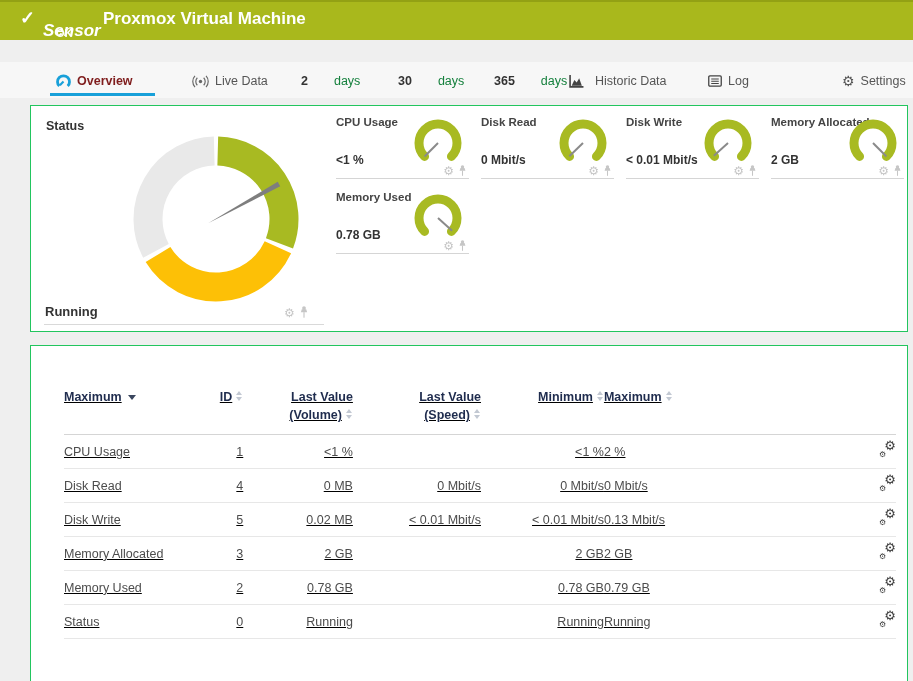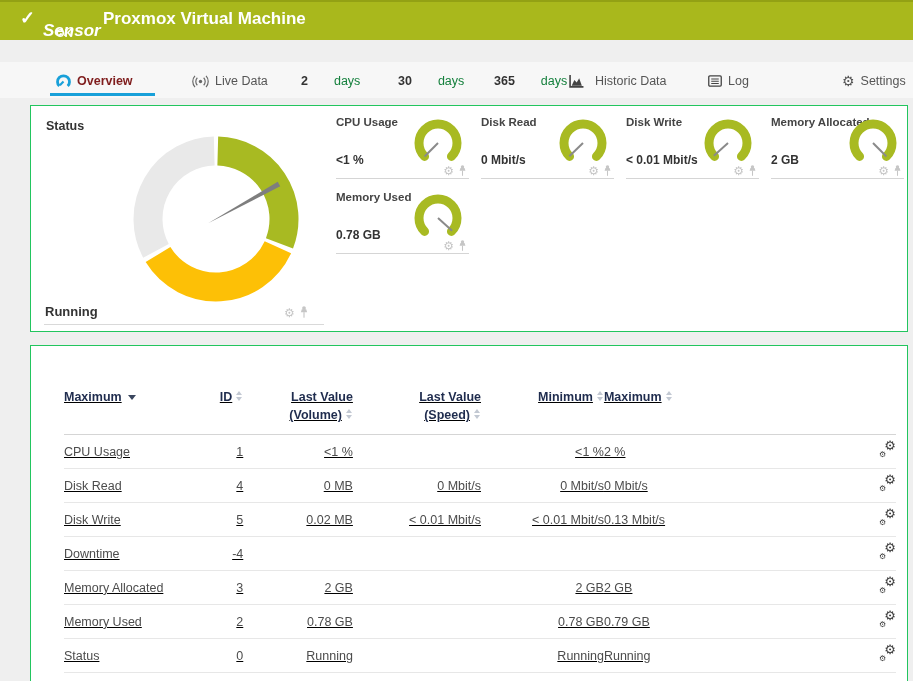--- a/index.html
+++ b/index.html
@@ -293,29 +293,20 @@
       <tr>
         <td class="col-channel">Disk Write</td>
         <td class="col-id">5</td>
         <td class="col-lvv">0.02 MB</td>
         <td class="col-lvs">&lt; 0.01 Mbit/s</td>
         <td class="col-min">&lt; 0.01 Mbit/s</td>
         <td class="col-max">0.13 Mbit/s</td>
         <td class="col-gear"><span class="gears"><i class="g1">⚙</i><i class="g2">⚙</i></span></td>
       </tr>
       <tr>
-        <td class="col-channel">Downtime</td>
-        <td class="col-id">-4</td>
-        <td class="col-lvv"></td>
-        <td class="col-lvs"></td>
-        <td class="col-min"></td>
-        <td class="col-max"></td>
-        <td class="col-gear"><span class="gears"><i class="g1">⚙</i><i class="g2">⚙</i></span></td>
-      </tr>
-      <tr>
         <td class="col-channel">Memory Allocated</td>
         <td class="col-id">3</td>
         <td class="col-lvv">2 GB</td>
         <td class="col-lvs"></td>
         <td class="col-min">2 GB</td>
         <td class="col-max">2 GB</td>
         <td class="col-gear"><span class="gears"><i class="g1">⚙</i><i class="g2">⚙</i></span></td>
       </tr>
       <tr>
         <td class="col-channel">Memory Used</td>

